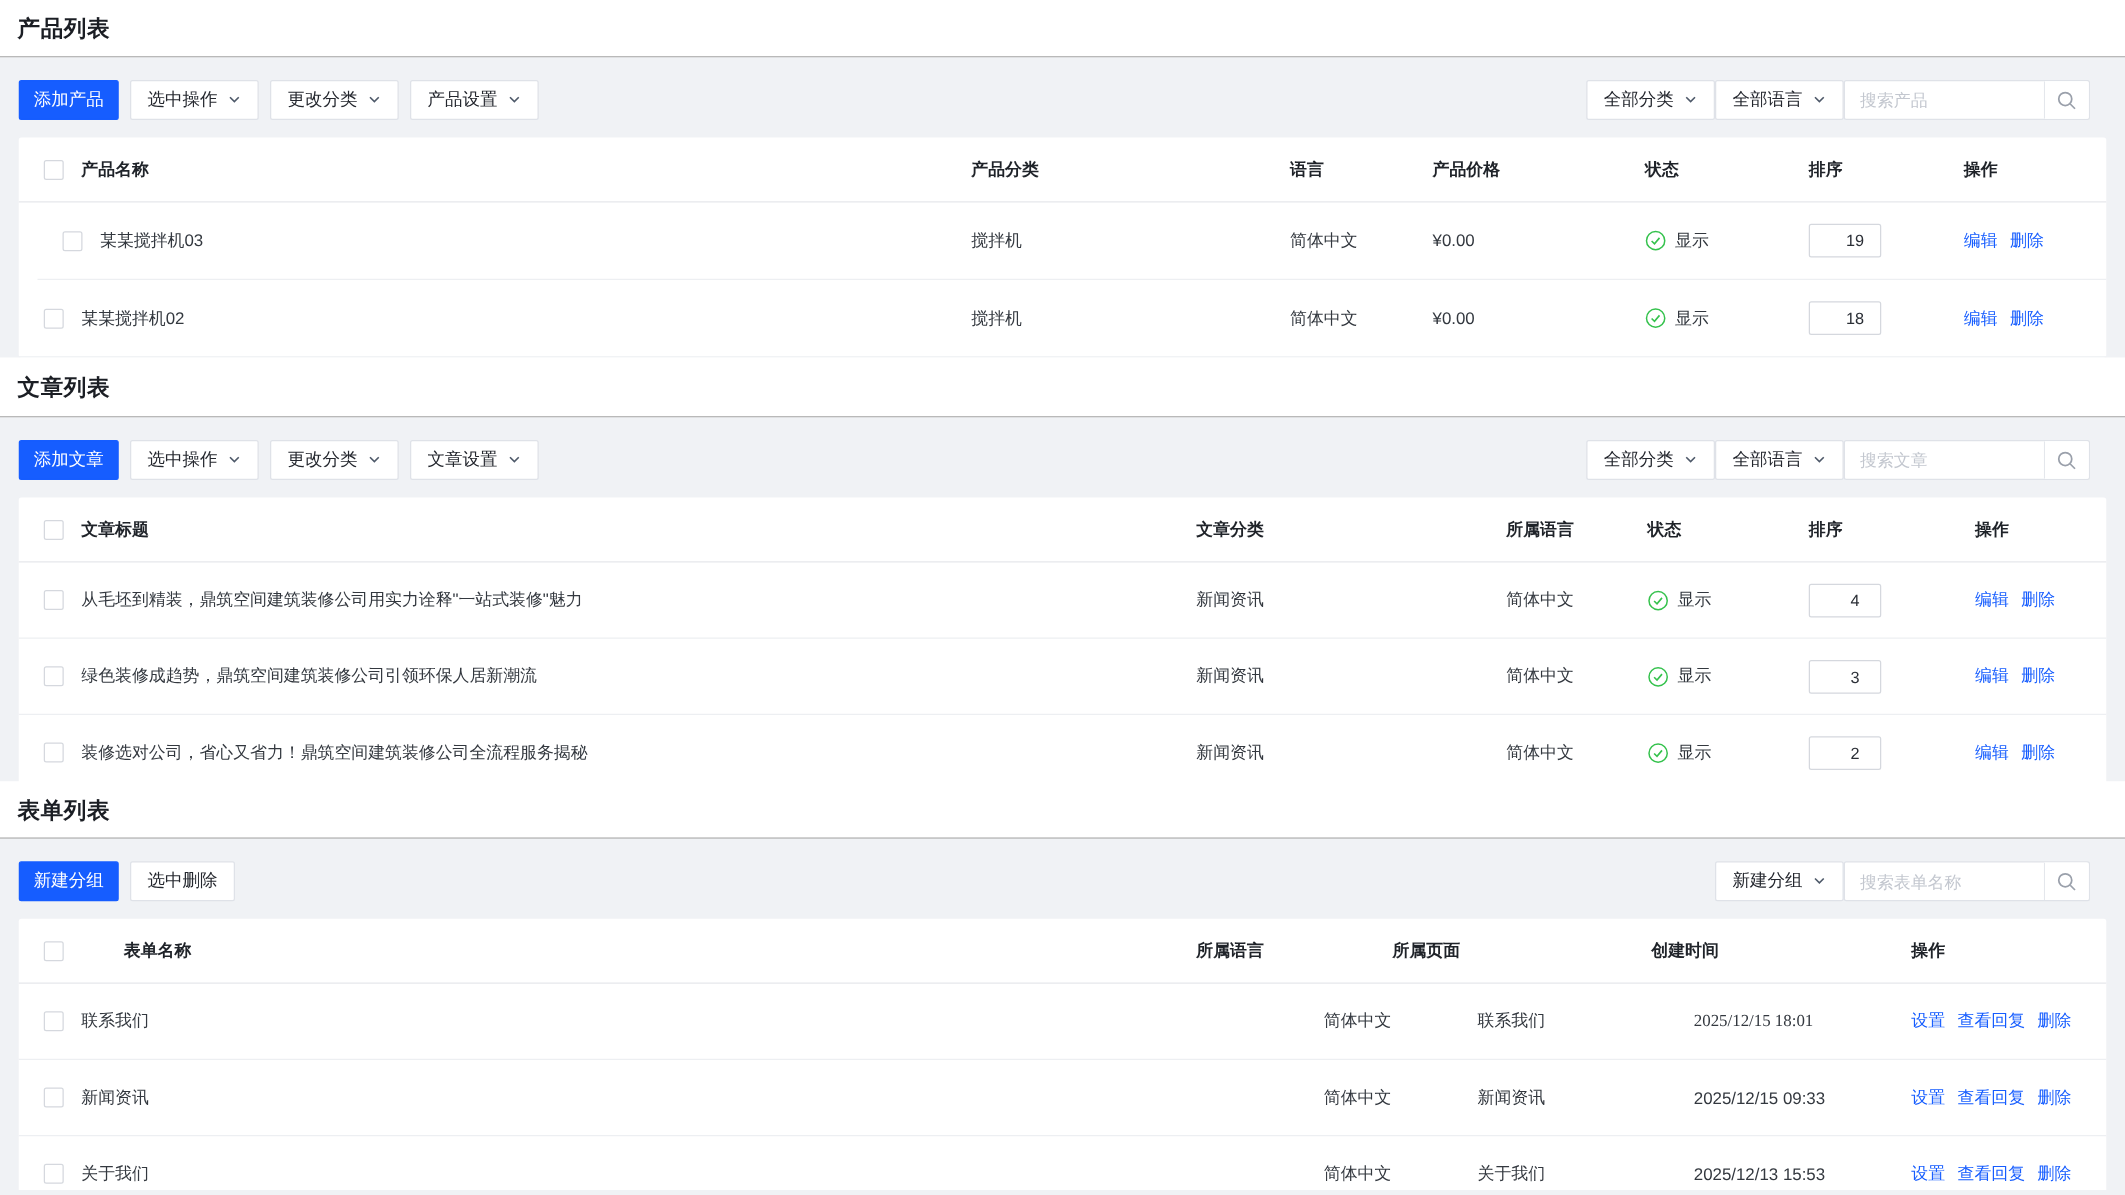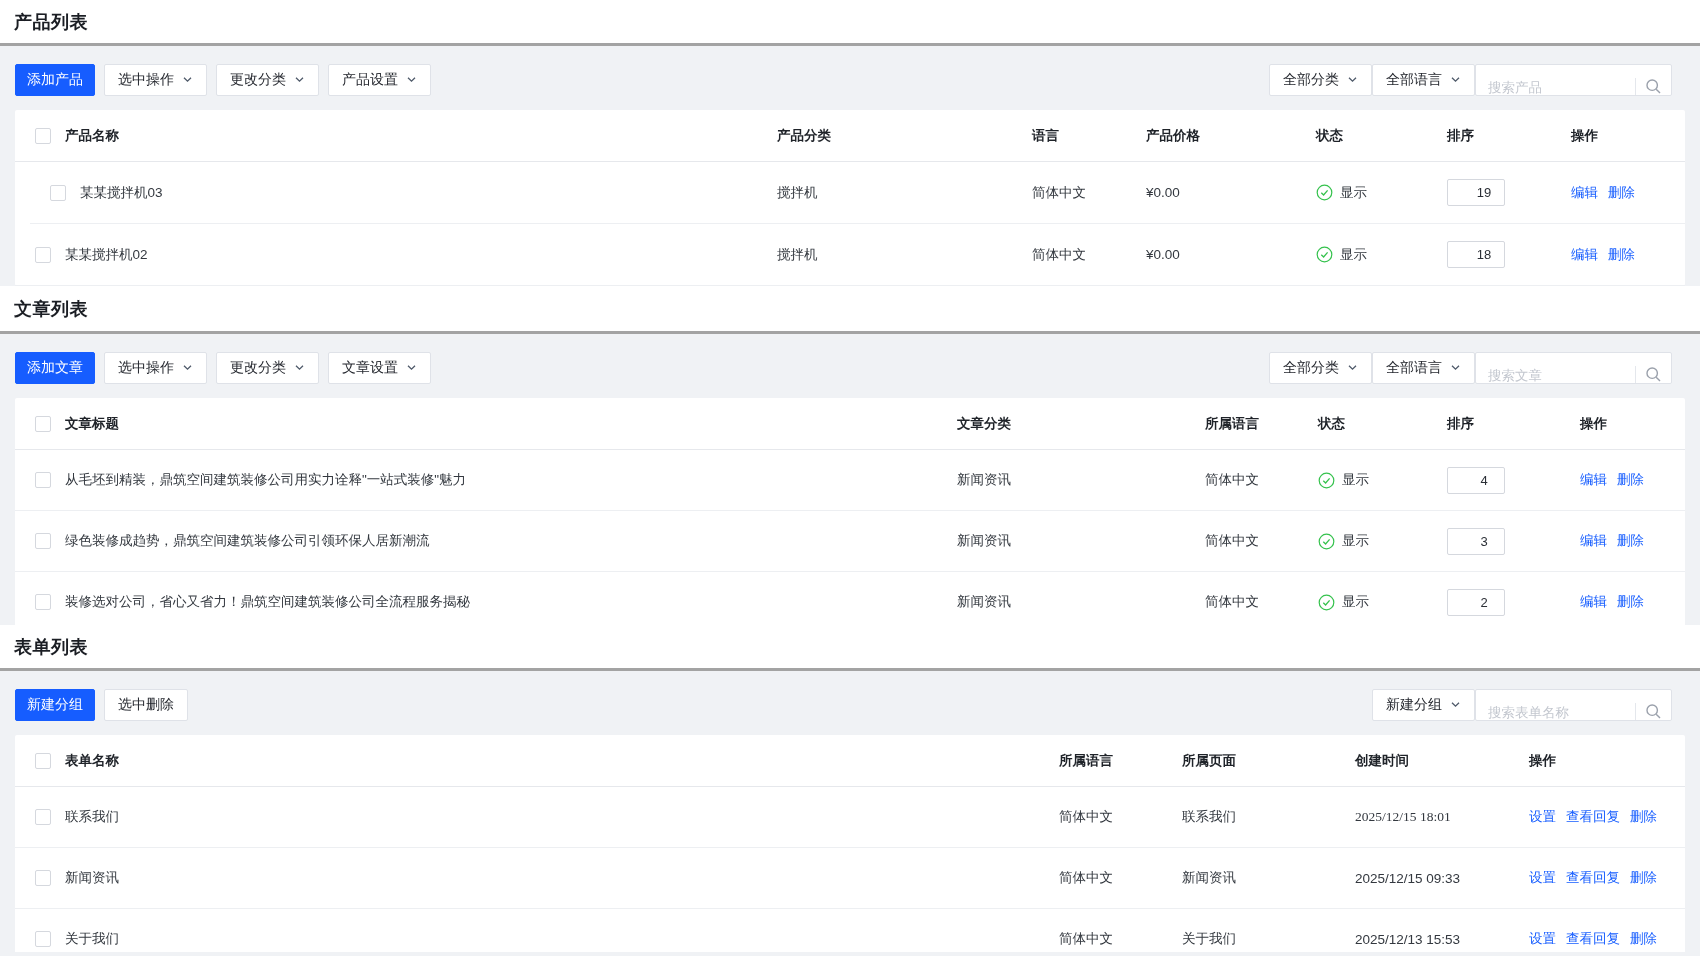--- a/index.html
+++ b/index.html
@@ -1,32 +1,32 @@
 <!DOCTYPE html>
 <html><head>
 <meta charset="utf-8">
 <style>
   * { margin:0; padding:0; box-sizing:border-box; }
   html,body { width:1700px; height:956px; overflow:hidden; background:#f0f2f5;
     font-family:"Liberation Sans","DejaVu Sans",sans-serif; }
   .band { background:#fff; height:46px; display:flex; align-items:center;
-    padding:0 14px; border-bottom:3px solid #a3a3a3; }
+    padding:0 14px; border-bottom:1px solid #a3a3a3; }
   .band h1 { font-size:18px; font-weight:700; color:#1b1e24; letter-spacing:.5px; }
   .band2 { height:48px; }
   .sec { background:#f0f2f5; padding:18px 15px 0 15px; }
   #sec2 { height:291px; } #sec3 { height:281px; overflow:hidden; }
   .toolbar { display:flex; justify-content:space-between; align-items:center; margin-bottom:14px; }
   .tleft { display:flex; gap:9px; }
   .tright { display:flex; margin-right:13px; }
   .btn { height:32px; background:#fff; border:1px solid #dfe2e8; border-radius:2px;
     font-size:14px; color:#24272e; padding:0 13px; display:flex; align-items:center;
     gap:8px; cursor:pointer; font-family:inherit; }
   .btn.primary { background:#165dff; border-color:#165dff; color:#fff; padding:0 11px; }
   .chev { display:inline-block; }
-  .search { display:flex; height:32px; background:#fff; border:1px solid #dfe2e8; border-radius:2px;align-items:flex-end; }
+  .search { display:flex; height:32px; background:#fff; border:1px solid #dfe2e8; border-radius:2px; }
   .search input { border:none; outline:none; width:159px; padding:0 12px; font-size:13.5px;
     color:#33373d; font-family:inherit; background:transparent; }
   .search input::placeholder { color:#c3c7cf; }
   .sbtn { width:36px; border:none; border-left:1px solid #e4e7ec; background:#fff;
     display:flex; align-items:center; justify-content:center; cursor:pointer; border-radius:0 2px 2px 0; }
   .card { background:#fff; border-radius:2px; }
   .thead, .trow { display:grid; align-items:center; }
   .thead { height:52px; border-bottom:1px solid #e6e8ec; }
   .trow { height:61px; border-bottom:1px solid #edeff2; }
   #sec1 .trow { height:62px; }
@@ -308,21 +308,21 @@
         <button class="sbtn">
           <svg width="17" height="17" viewBox="0 0 17 17">
               <circle cx="7.2" cy="7.2" r="5.2" stroke="#9aa0ab" stroke-width="1.4" fill="none"></circle>
               <path d="M11.2 11.2 L15 15" stroke="#9aa0ab" stroke-width="1.4"></path>
             </svg>
         </button>
       </div>
     </div>
   </div>
   <div class="card">
-      <div class="thead" style="grid-template-columns: 40px 1fr 123px 173px 174px 156px;">
+      <div class="thead" style="grid-template-columns: 40px 1fr 123px 173px 174px 156px; gap: 34px;">
         <div class="th">
           <div class="cb"></div>
         </div>
         <div class="th main">表单名称</div>
         <div class="th">所属语言</div>
         <div class="th">所属页面</div>
         <div class="th">创建时间</div>
         <div class="th">操作</div>
       </div>
       <div class="trow" style="grid-template-columns: 40px 1fr 123px 173px 174px 156px; font-family: Liberation Serif, serif;">

